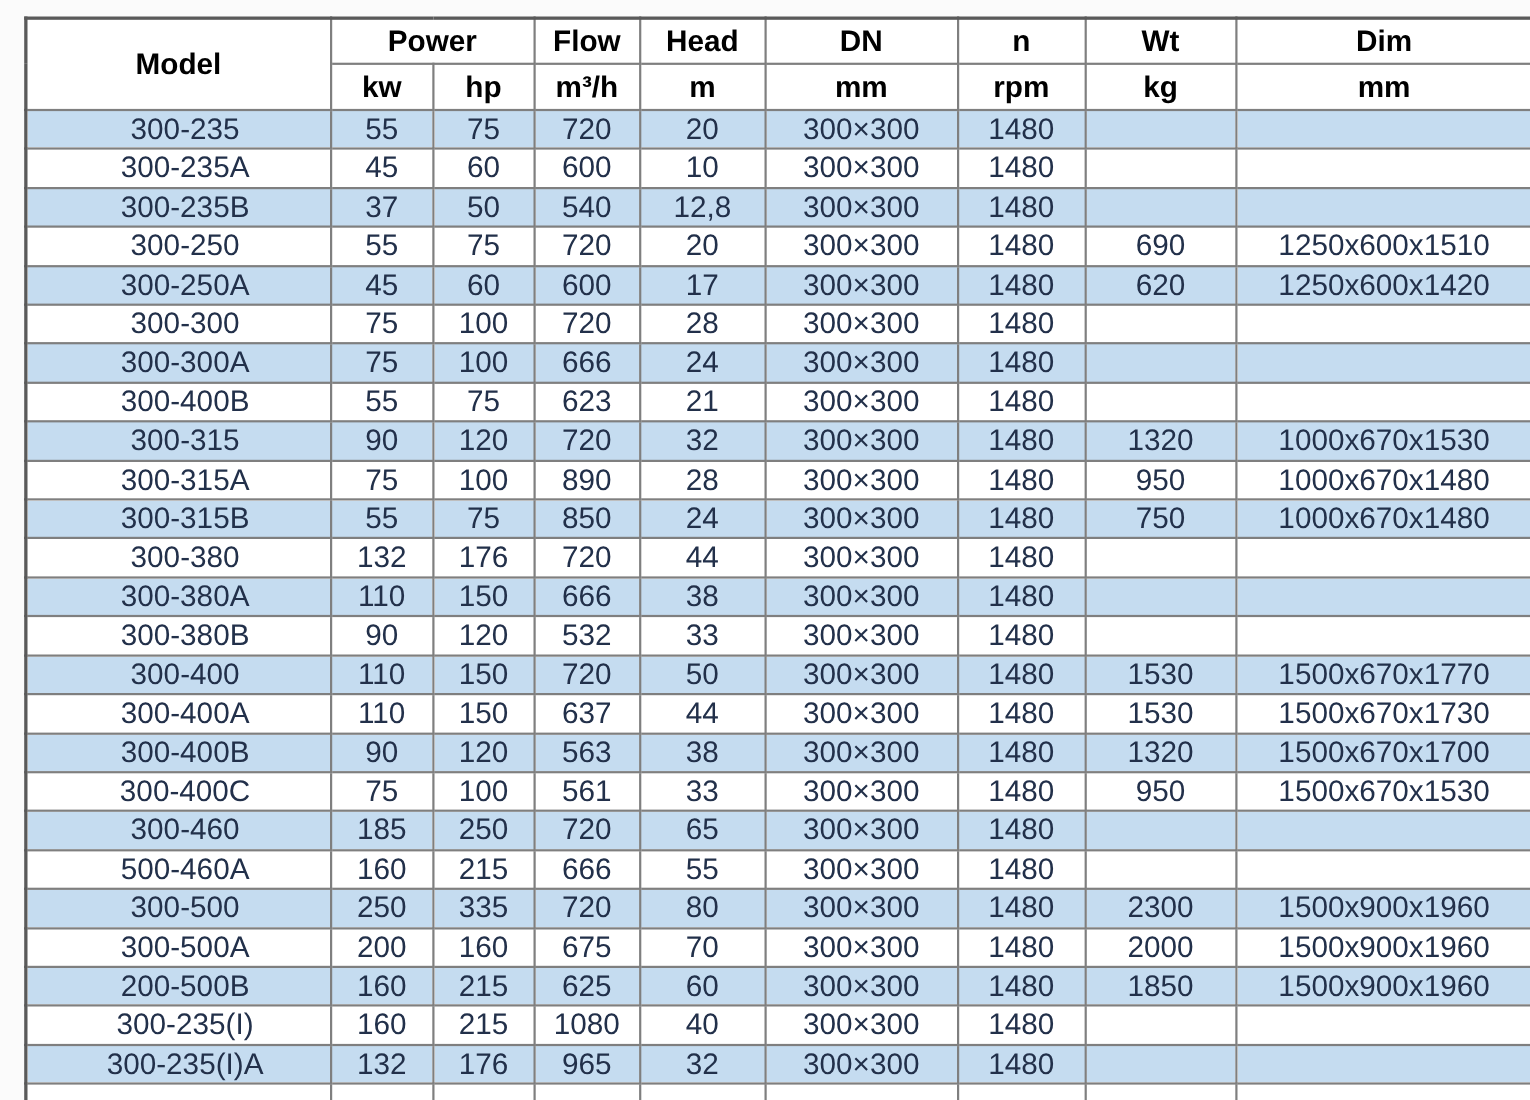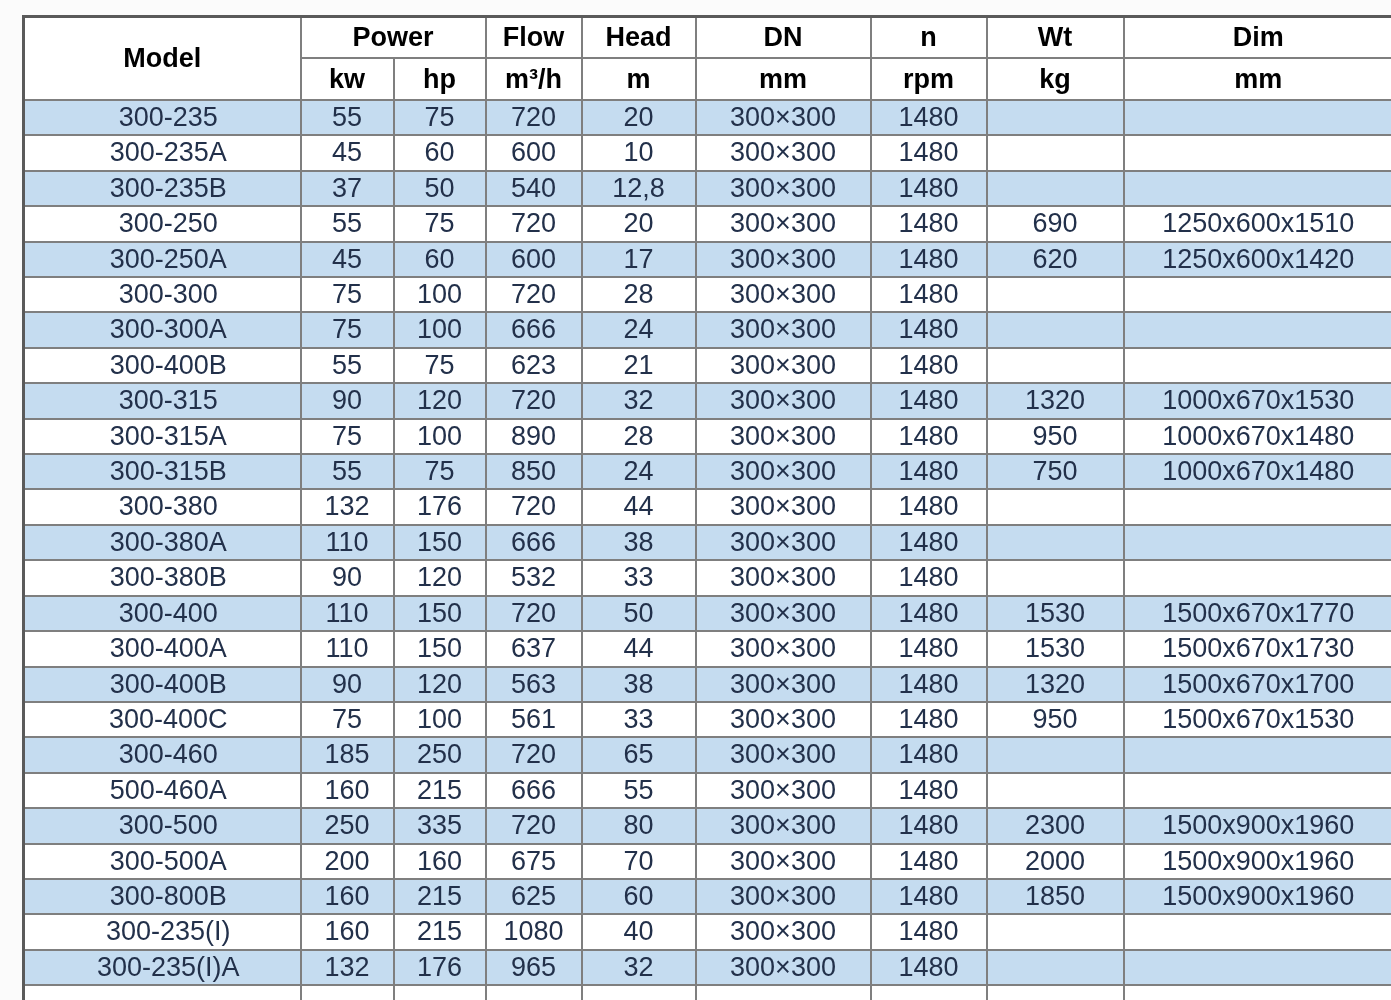--- a/index.html
+++ b/index.html
@@ -355,21 +355,21 @@
             <td>200</td>
             <td>160</td>
             <td>675</td>
             <td>70</td>
             <td>300×300</td>
             <td>1480</td>
             <td>2000</td>
             <td>1500x900x1960</td>
           </tr>
           <tr class="alt">
-            <td class="left">300-800B</td>
+            <td class="left">200-500B</td>
             <td>160</td>
             <td>215</td>
             <td>625</td>
             <td>60</td>
             <td>300×300</td>
             <td>1480</td>
             <td>1850</td>
             <td>1500x900x1960</td>
           </tr>
           <tr>

